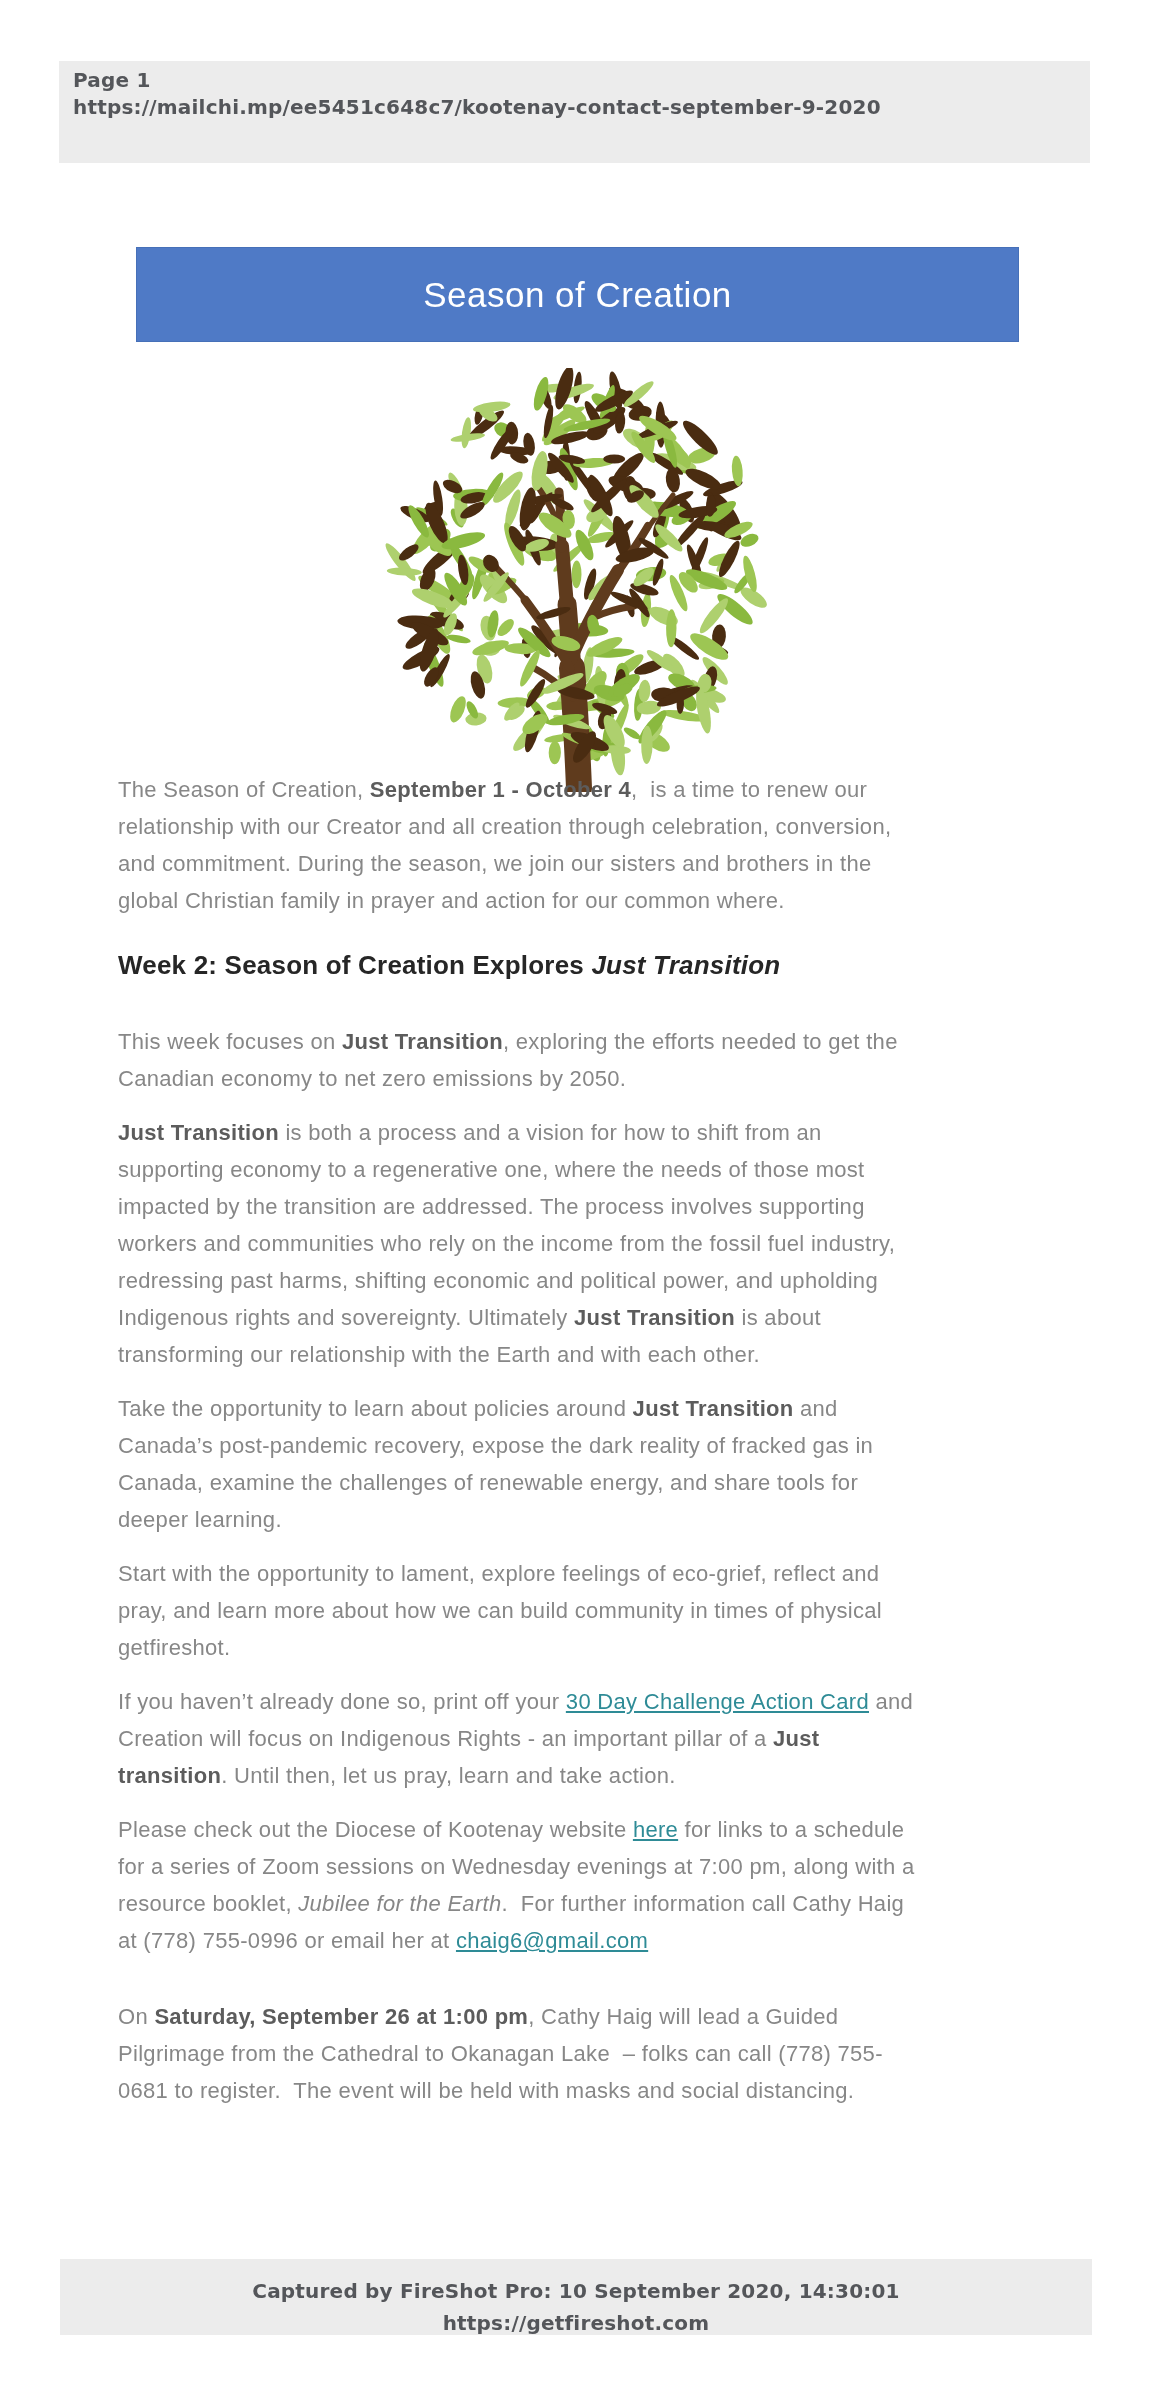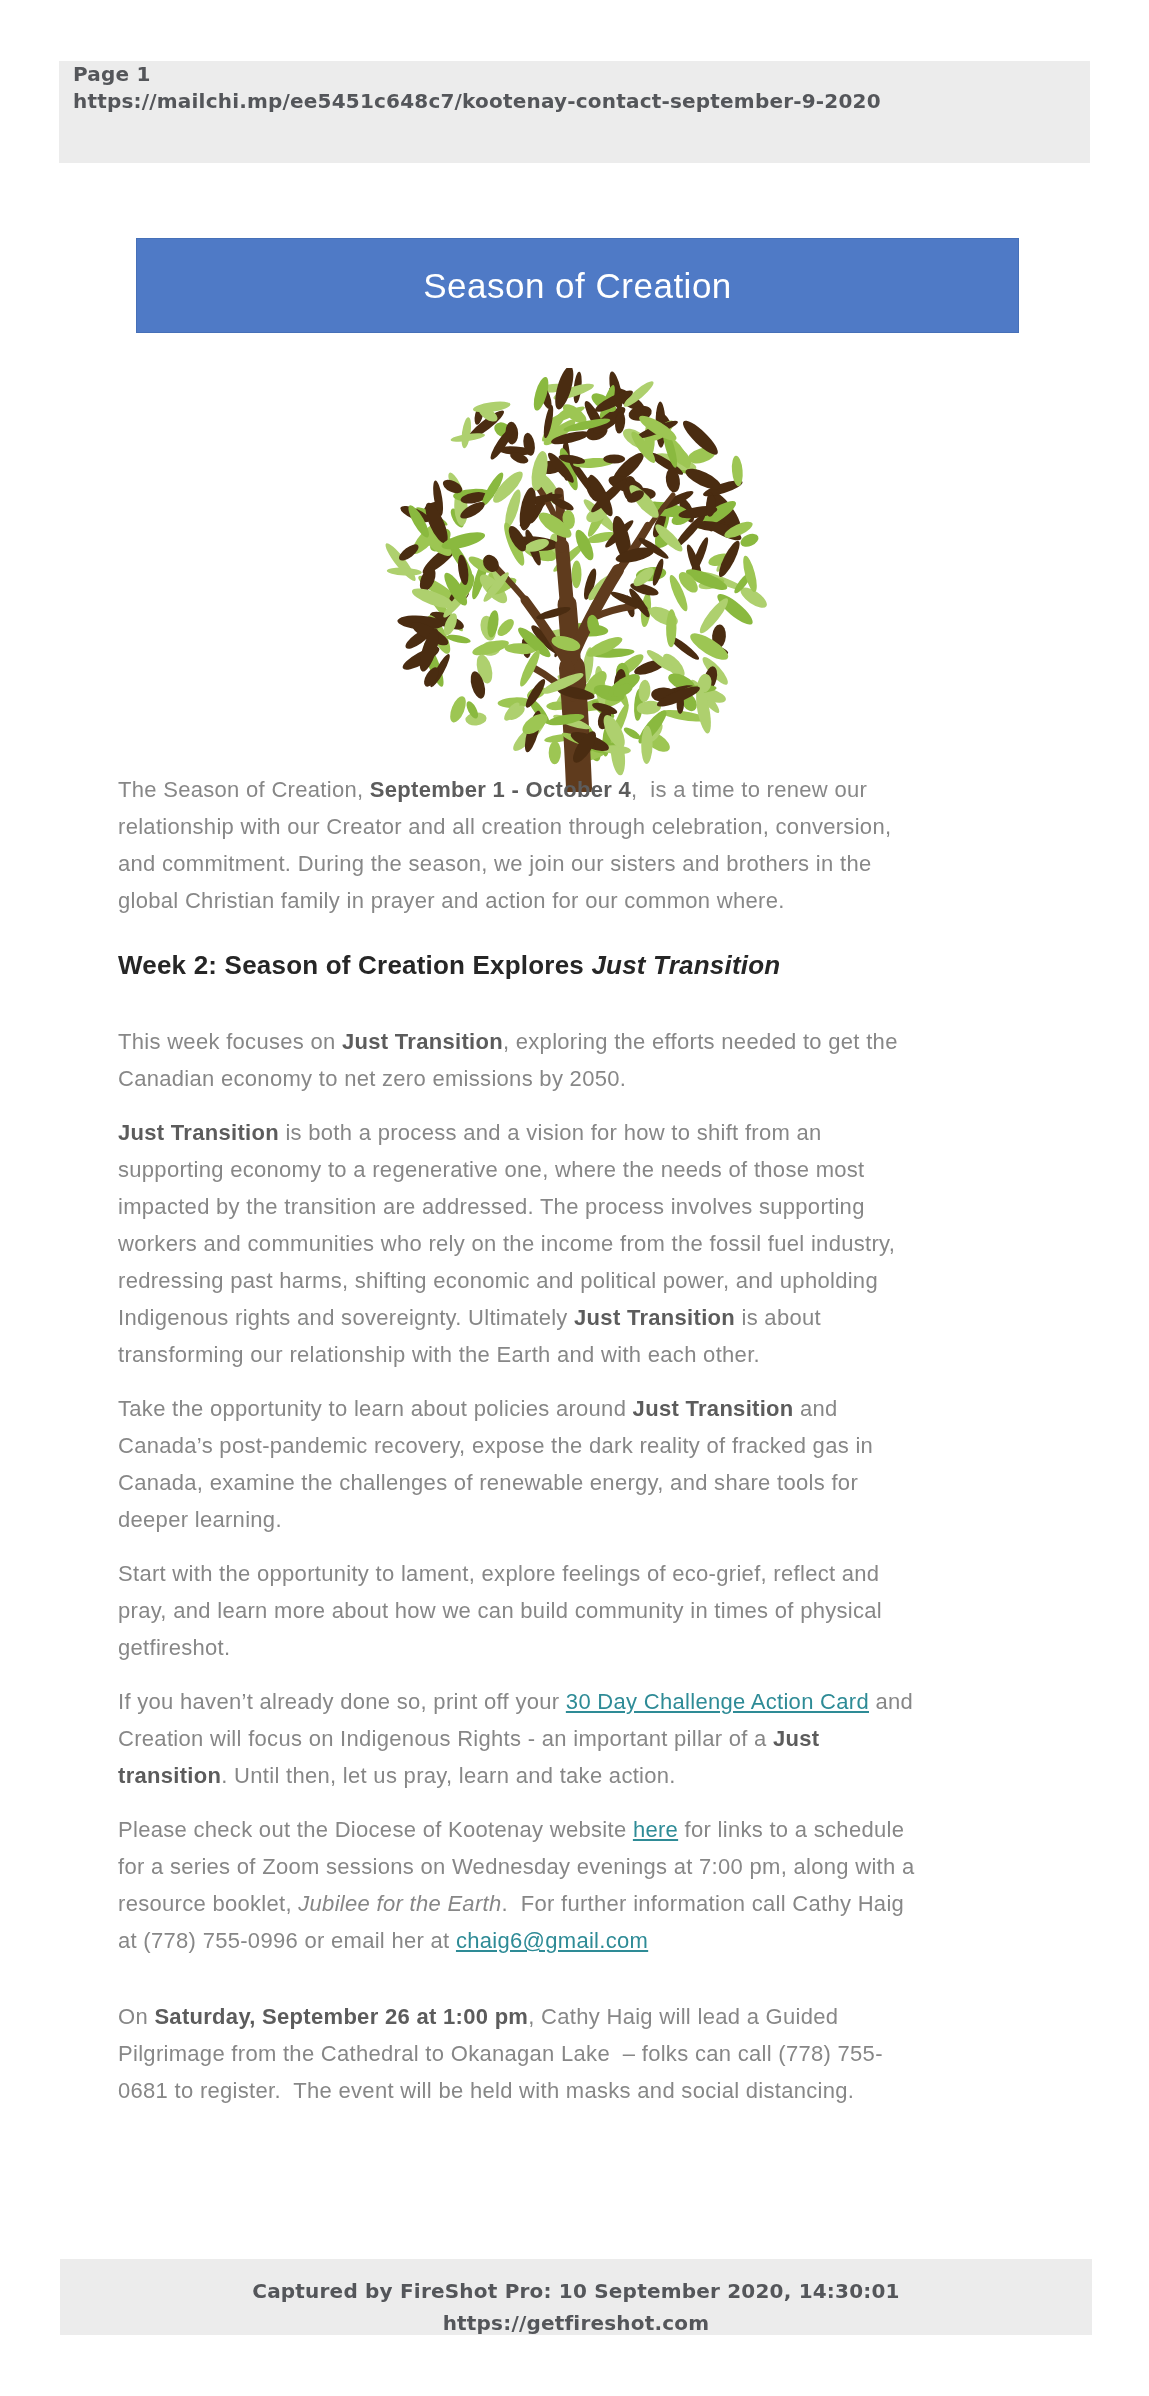--- a/index.html
+++ b/index.html
@@ -2,28 +2,28 @@
 <html><head>
 <meta charset="utf-8">
 <style>
   html,body{margin:0;padding:0;background:#ffffff;}
   .page{position:relative;width:1149px;height:2396px;background:#ffffff;overflow:hidden;
         font-family:"Liberation Sans",sans-serif;}
 
   
   .capture-bar{position:absolute;background:#ececec;box-sizing:border-box;
                font-family:"DejaVu Sans",sans-serif;font-weight:bold;color:#54565a;}
-  .capture-header{left:59px;top:61px;width:1031px;height:102px;padding:0 14px 0 14px;
+  .capture-header{left:59px;top:61px;width:1031px;height:102px;padding:6px 14px 0 14px;
                   font-size:20px;line-height:27px;text-align:left;letter-spacing:0.2px;}
   .capture-footer{left:60px;top:2259px;width:1032px;height:76px;padding-top:16px;
                   font-size:20px;line-height:32px;text-align:center;letter-spacing:0.2px;}
   .capture-line{display:block;white-space:pre;}
 
   
-  .banner{position:absolute;left:136px;top:238px;width:883px;height:95px;
+  .banner{position:absolute;left:136px;top:247px;width:883px;height:95px;
           background:#4f7ac6;border:1px solid #4670b8;box-sizing:border-box;
           display:flex;align-items:center;justify-content:center;}
   .banner-title{color:#ffffff;font-size:35px;font-weight:400;letter-spacing:0.5px;}
 
   
   .tree-wrap{position:absolute;left:382px;top:368px;width:400px;height:424px;}
 
   
   .article{position:absolute;left:118px;top:771px;width:960px;color:#878787;
            font-size:22px;line-height:37px;letter-spacing:0.3px;}

